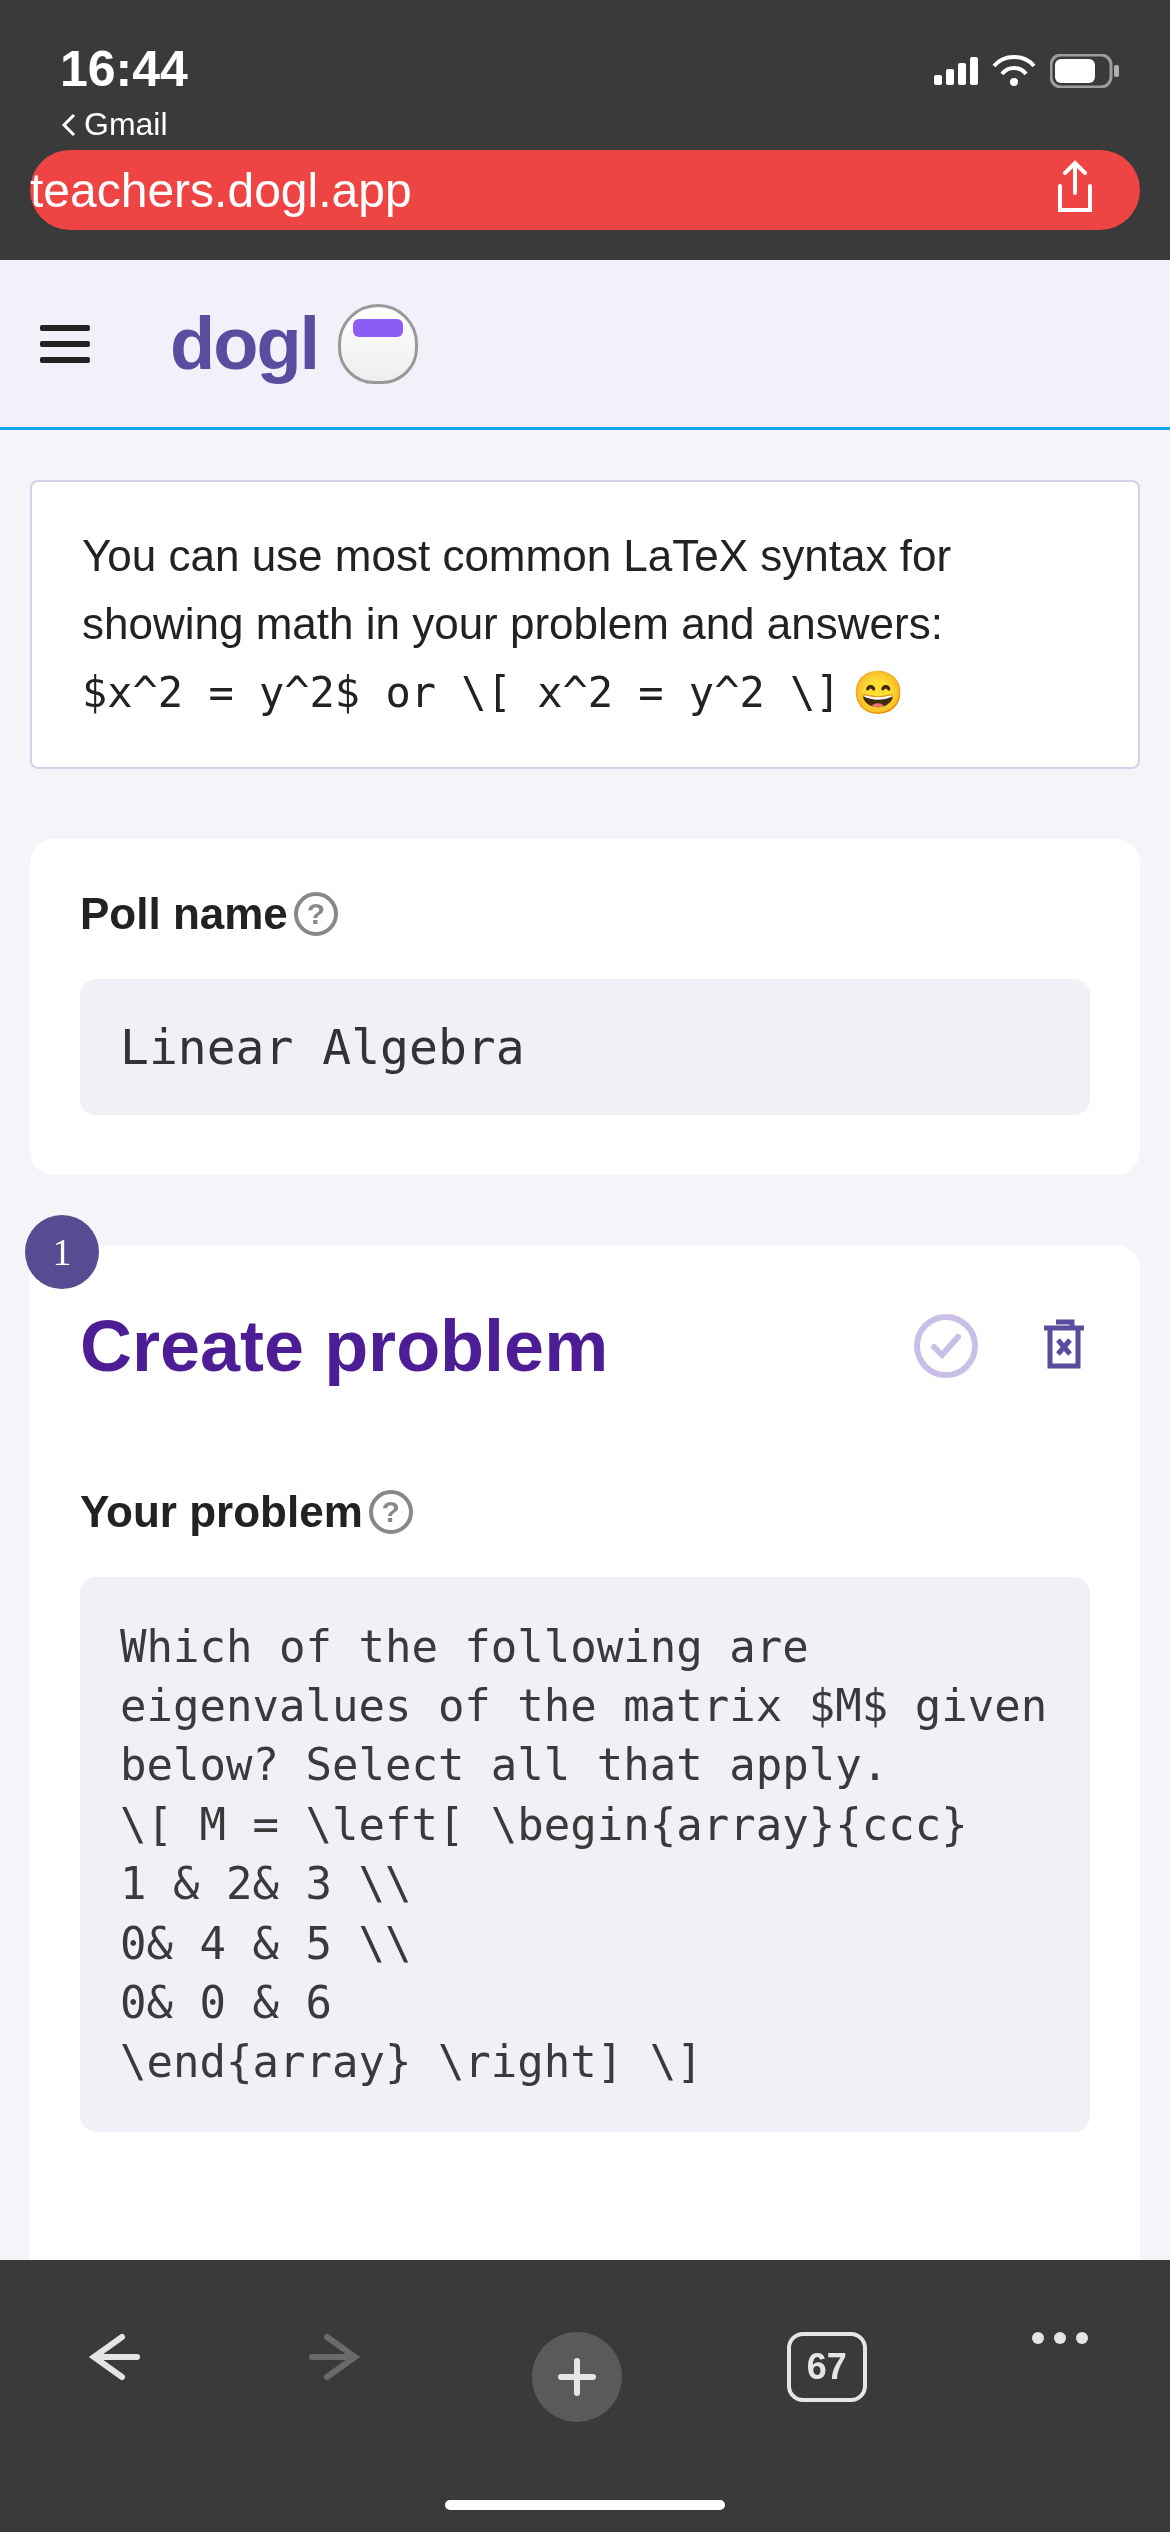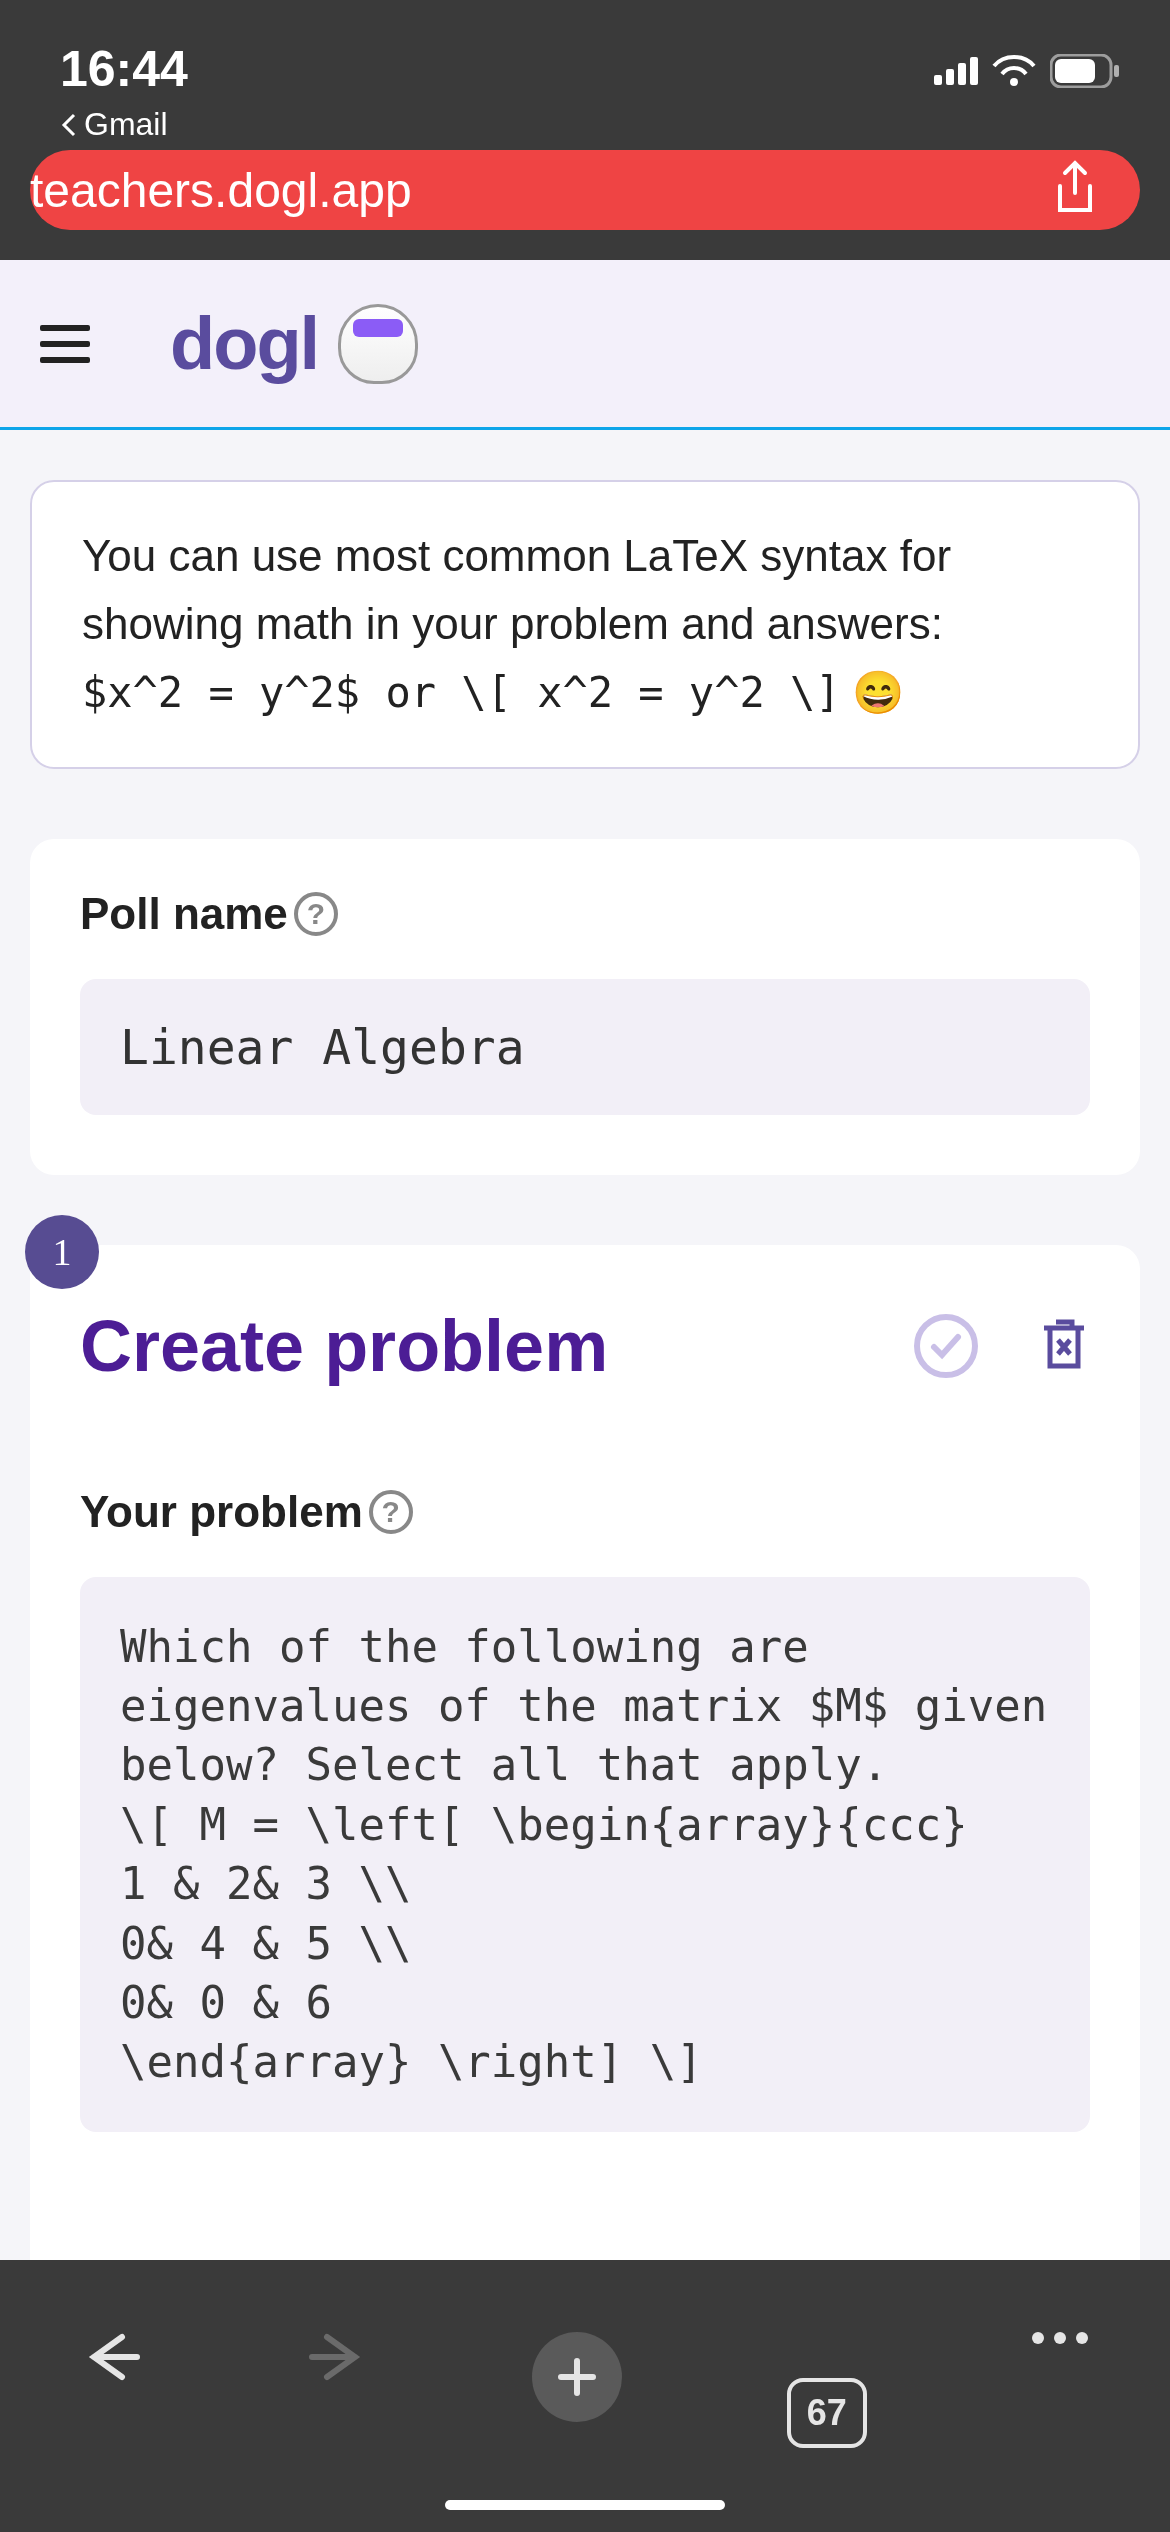--- a/index.html
+++ b/index.html
@@ -72,21 +72,21 @@
     .logo-mascot::before { content:''; position:absolute; top:12px; width:50px; height:18px; background:#8b5cf6; border-radius:6px; }
     .logo-subtitle { font-size: 60px; font-weight: 700; color: #5a4c9e; margin-left: 10px; }
 
     
     .scroll-body { padding: 50px 30px 0 30px; }
 
     
     .info-card {
       border: 2px solid #d5d0e8;
       background: #fff;
-      border-radius: 24px;
+      border-radius: 8px;
       padding: 40px 50px;
       font-size: 44px;
       line-height: 1.55;
       color: #222;
     }
     .info-card .mono { font-family: 'SF Mono', Menlo, monospace; font-size: 42px; }
     .emoji-grin { font-size: 42px; }
 
     
     .poll-card {
@@ -158,21 +158,21 @@
       background: #3a3a3a;
       display:flex;
       align-items:flex-start;
       justify-content: space-around;
       padding-top: 40px;
     }
     .bb-item { color:#e5e5e5; display:flex; align-items:center; justify-content:center; }
     .bb-back svg, .bb-fwd svg { stroke: currentColor; }
     .bb-fwd { color:#6a6a6a; }
     .bb-newtab { width:90px; height:90px; background:#5a5a5a; border-radius:50%; display:flex; align-items:center; justify-content:center; }
-    .bb-tabs { border:4px solid #e5e5e5; border-radius:16px; padding:10px 16px; font-size:36px; font-weight:600; color:#e5e5e5;margin-top:46px;}
+    .bb-tabs { border:4px solid #e5e5e5; border-radius:16px; padding:10px 16px; font-size:36px; font-weight:600; color:#e5e5e5;}
     .bb-more { display:flex; gap:10px; }
     .bb-more span { width:12px; height:12px; background:#e5e5e5; border-radius:50%; }
     .home-indicator {
       position:absolute; bottom:22px; left:50%; transform:translateX(-50%);
       width:280px; height:10px; background:#fff; border-radius:10px;
     }
   </style>
 </head>
 <body>
 

